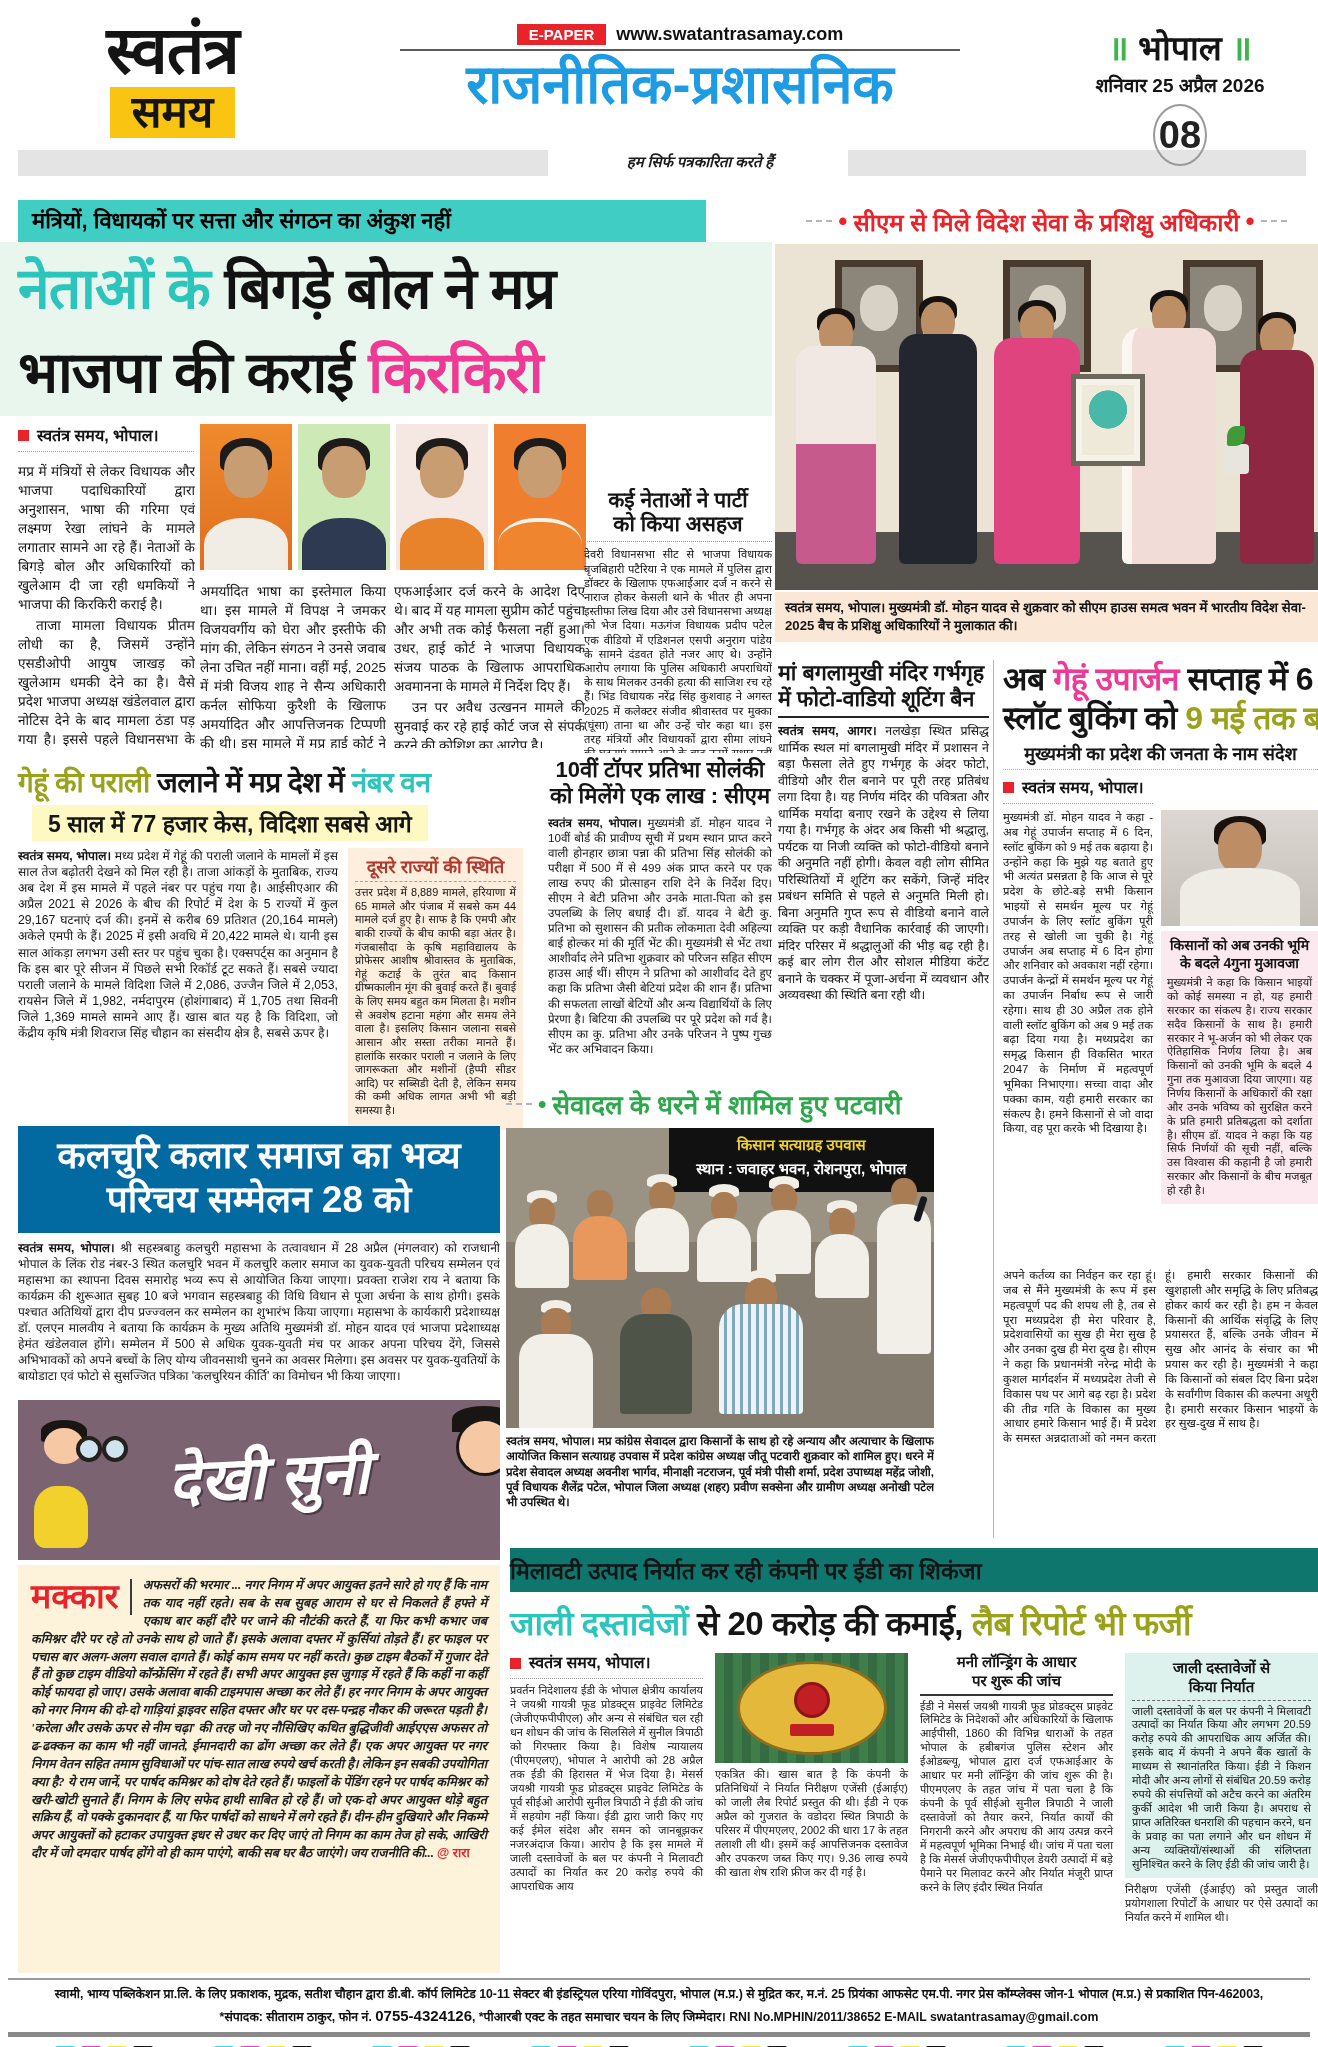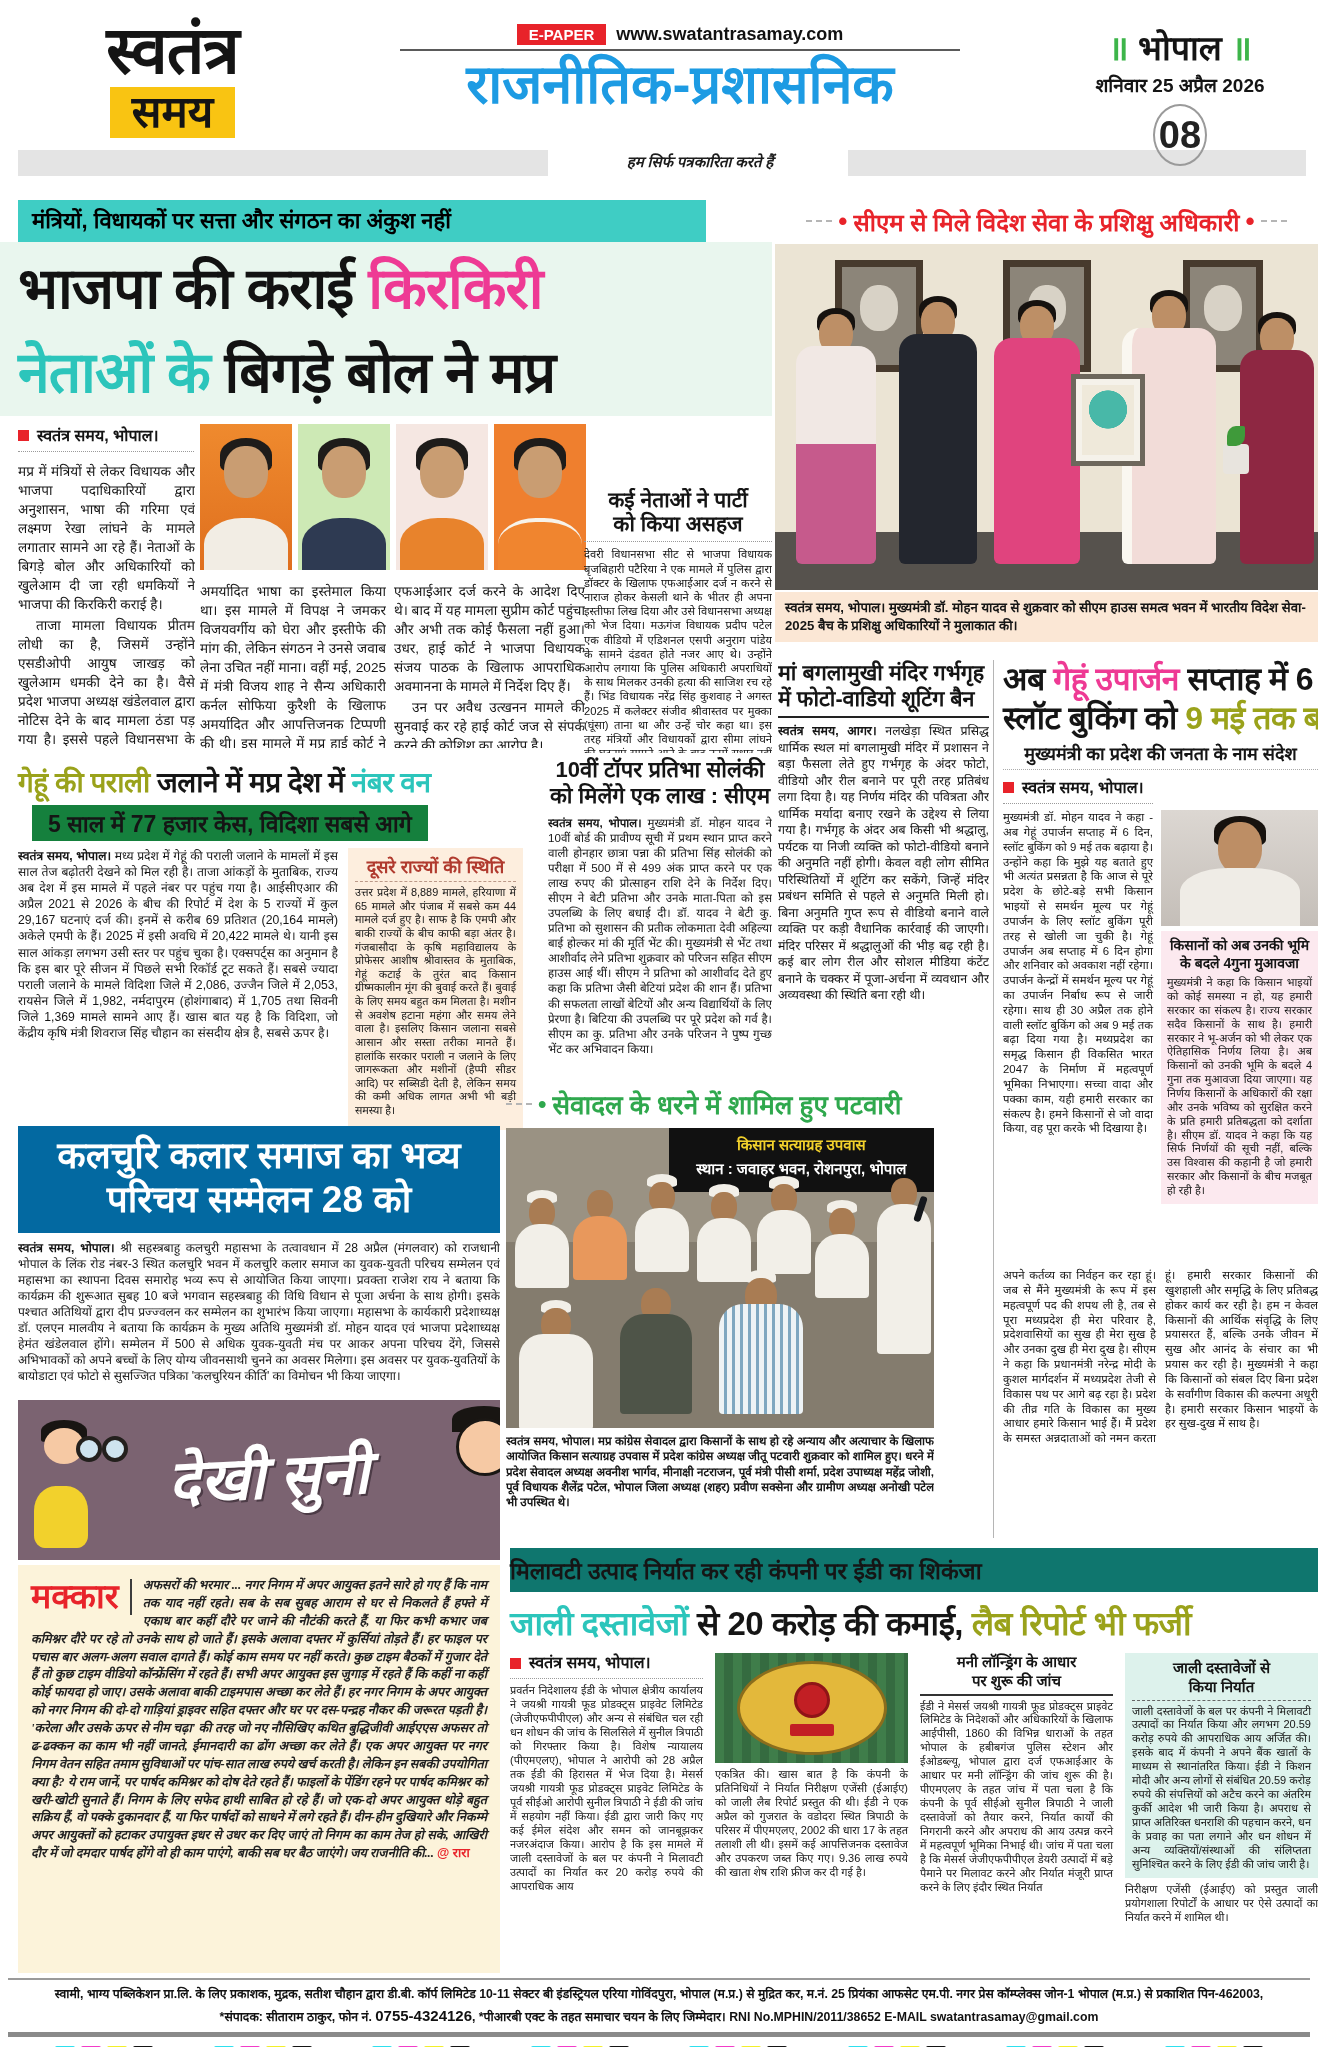--- a/index.html
+++ b/index.html
@@ -96,21 +96,21 @@
   .cm-portrait .fg-head { position:absolute; left:50%; top:12px; transform:translateX(-50%); width:44px; height:52px; background:#bd8e65; border-radius:46%; }
   .cm-portrait .fg-body { position:absolute; left:50%; top:58px; transform:translateX(-50%); width:120px; height:60px; background:#efece6; border-radius:40% 40% 0 0; }
   .pink-box { background:#fce9ef; padding:6px 6px; }
   .pink-box .pb-title { font-size:14px; font-weight:900; text-align:center; line-height:1.25; }
   .pink-box .pb-body { margin-top:4px; font-size:11px; line-height:1.26; text-align:justify; }
   .wheat-cont { margin-top:6px; font-size:11.4px; line-height:1.3; text-align:justify; column-count:2; column-gap:9px; height:300px; overflow:hidden; }
 
   
   .stubble { position:absolute; left:18px; top:762px; width:505px; }
   .stubble-h { font-size:28px; font-weight:900; letter-spacing:-0.5px; white-space:nowrap; }
-  .stubble-sub { display:inline-block; background:#15803d; font-size:23px; font-weight:900; padding:2px 16px; margin:5px 0 0 14px; }
+  .stubble-sub { display:inline-block; background:#fef9c3; font-size:23px; font-weight:900; padding:2px 16px; margin:5px 0 0 14px; }
   .stubble-row { display:flex; gap:10px; margin-top:7px; }
   .stubble-body { width:320px; height:282px; overflow:hidden; font-size:12.2px; line-height:1.32; text-align:justify; }
   .states-box { width:175px; height:282px; overflow:hidden; background:#fdeede; padding:6px 7px; }
   .states-title { color:#b03a2e; font-size:18px; font-weight:900; text-align:center; border-bottom:1px dashed #b98; padding-bottom:3px; }
   .states-body { margin-top:4px; font-size:10.9px; line-height:1.25; text-align:justify; }
 
   
   .topper { position:absolute; left:548px; top:757px; width:224px; height:324px; overflow:hidden; }
   .topper-h { font-size:22px; font-weight:900; text-align:center; line-height:1.2; }
   .topper-body { margin-top:5px; font-size:11.6px; line-height:1.3; text-align:justify; }
@@ -213,22 +213,22 @@
       <span>भोपाल</span>
       <span class="city-mark">॥</span>
     </div>
     <div class="date-row">शनिवार 25 अप्रैल 2026</div>
     <div class="page-oval">08</div>
   </div>
 
   <div class="lead-kicker">मंत्रियों, विधायकों पर सत्ता और संगठन का अंकुश नहीं</div>
   <div class="lead-bg"></div>
   <div class="lead-h1">
+    <div class="hl"><span class="tealtx">नेताओं के</span><span> बिगड़े बोल ने मप्र</span></div>
     <div class="hl"><span>भाजपा की कराई </span><span class="magtx">किरकिरी</span></div>
-    <div class="hl"><span class="tealtx">नेताओं के</span><span> बिगड़े बोल ने मप्र</span></div>
   </div>
   <div class="byline u-dot lead-byline">स्वतंत्र समय, भोपाल।</div>
   <div class="lead-col1">
     <p>मप्र में मंत्रियों से लेकर विधायक और भाजपा पदाधिकारियों द्वारा अनुशासन, भाषा की गरिमा एवं लक्ष्मण रेखा लांघने के मामले लगातार सामने आ रहे हैं। नेताओं के बिगड़े बोल और अधिकारियों को खुलेआम दी जा रही धमकियों ने भाजपा की किरकिरी कराई है।</p>
     <p>ताजा मामला विधायक प्रीतम लोधी का है, जिसमें उन्होंने एसडीओपी आयुष जाखड़ को खुलेआम धमकी देने का है। वैसे प्रदेश भाजपा अध्यक्ष खंडेलवाल द्वारा नोटिस देने के बाद मामला ठंडा पड़ गया है। इससे पहले विधानसभा के बजट सत्र में संसदीय कार्य मंत्री कैलाश विजयवर्गीय ने नेता प्रतिपक्ष उमंग सिंघार के विरुद्ध</p>
   </div>
   <div class="lead-photos">
     <div class="portrait">
         <div class="hair"></div>
         <div class="head"></div>

